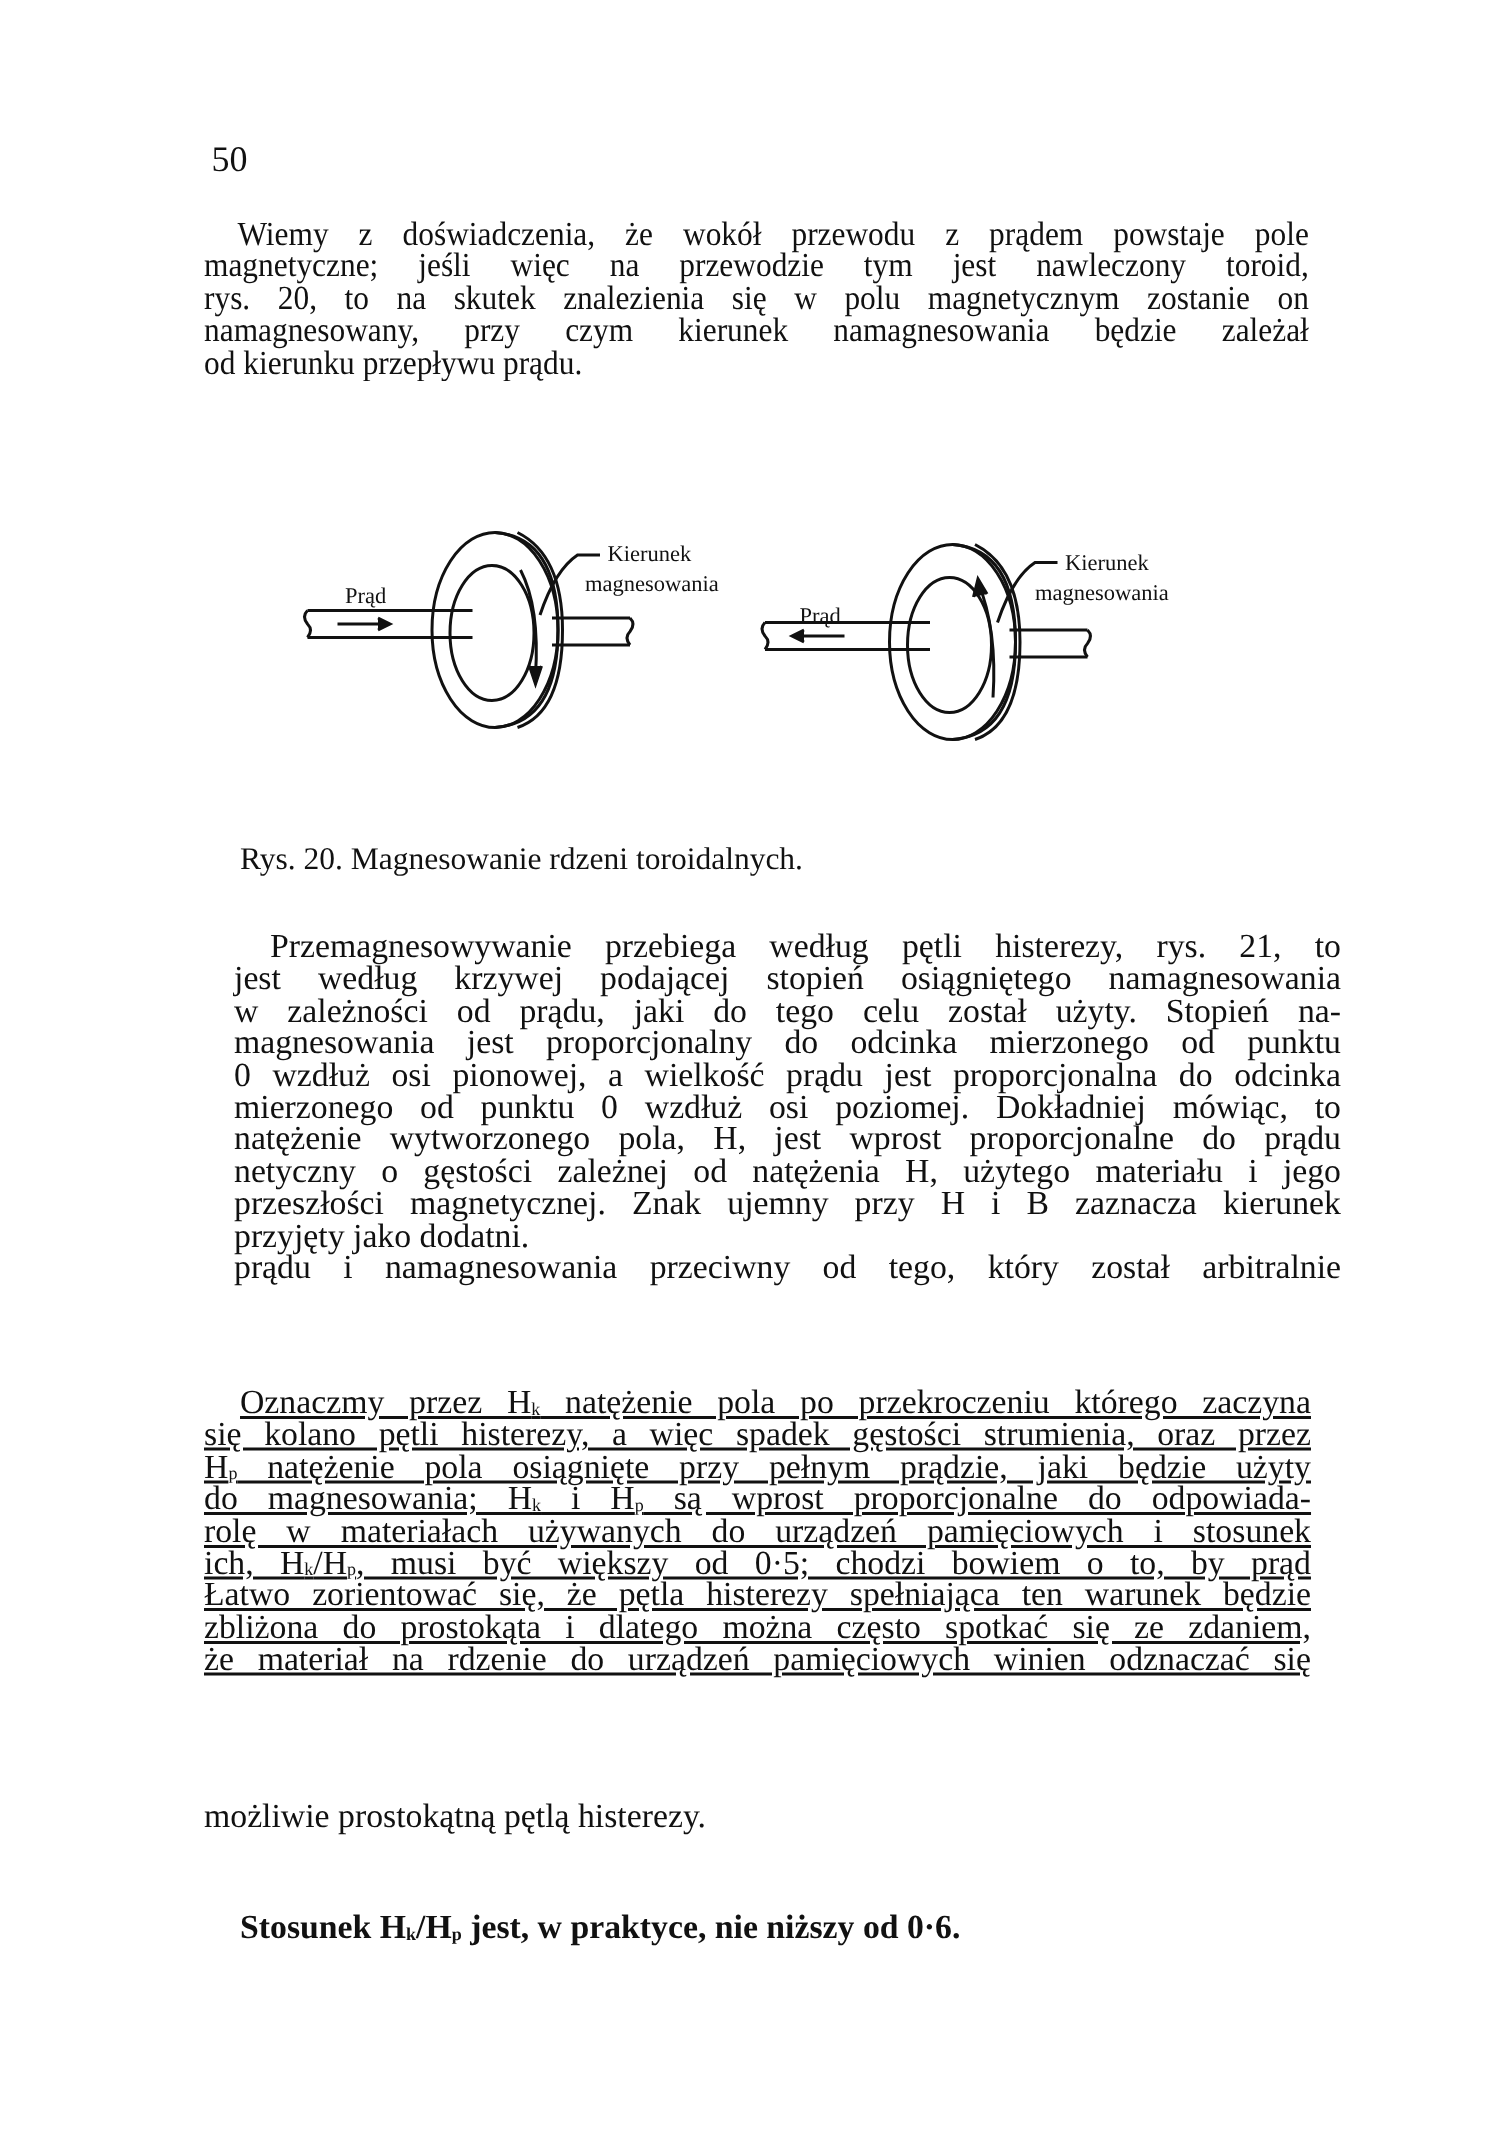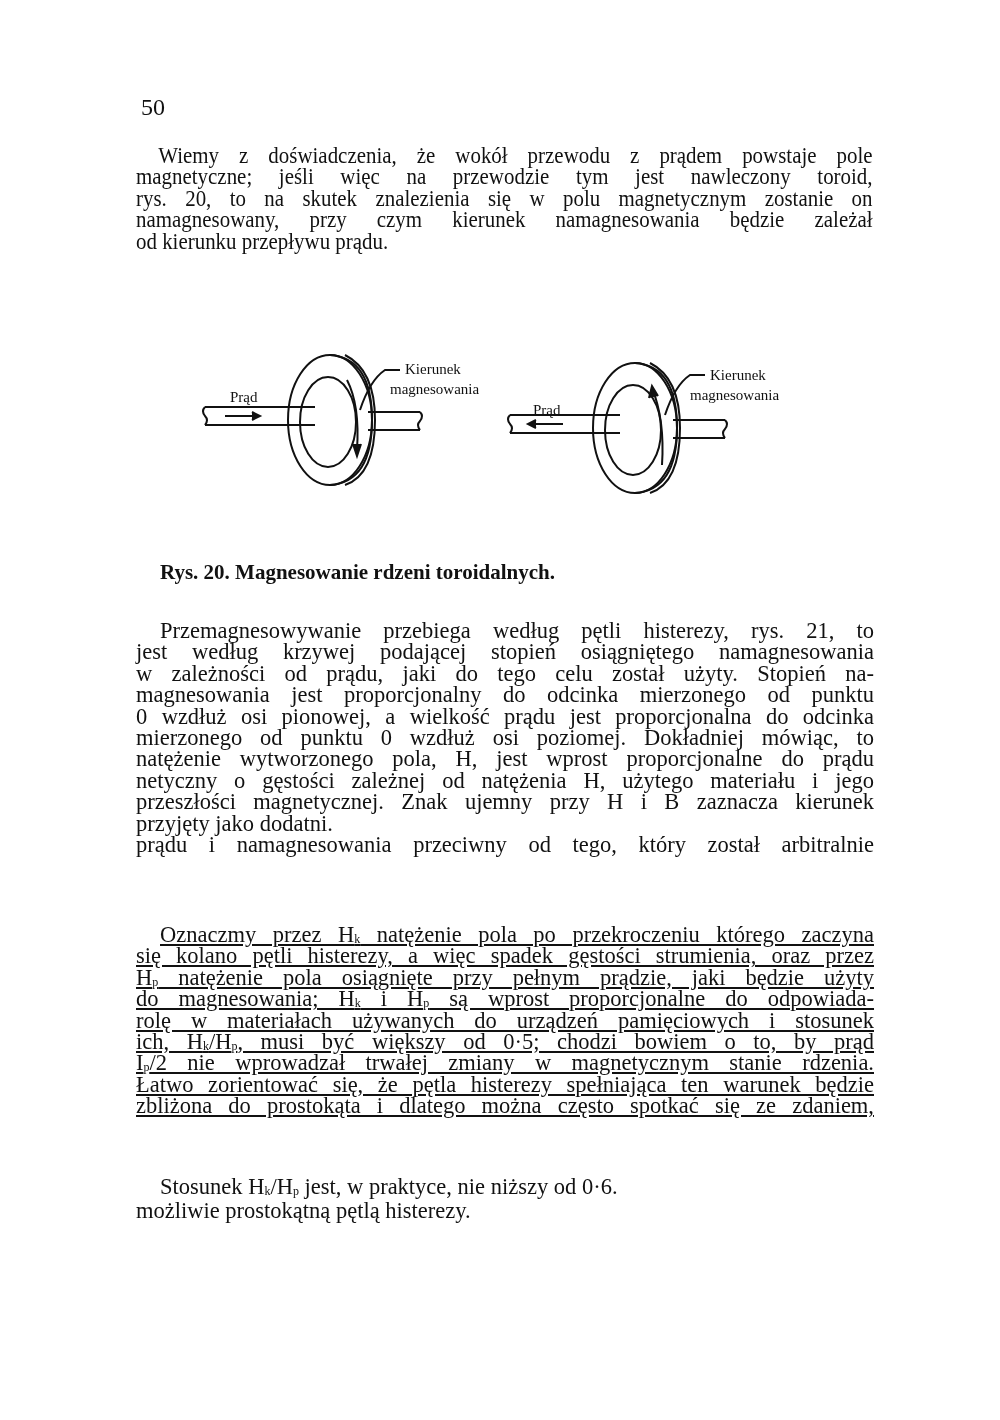--- a/index.html
+++ b/index.html
@@ -3,26 +3,26 @@
 <meta charset="utf-8">
 <style>
   html, body { margin: 0; padding: 0; background: #ffffff; }
   body { width: 1000px; height: 1420px; position: relative; overflow: hidden; color: #111; font-family: "Liberation Serif", "DejaVu Serif", serif; }
   .page-number { position: absolute; left: 141px; top: 94px; font-size: 24px; }
   .para { position: absolute; left: 136px; width: 738px; font-size: 22.5px; line-height: 21.4px; text-align: justify; }
   .para .line { display: block; white-space: nowrap; text-align: justify; text-align-last: justify; height: 21.4px; }
   .para .line.last { text-align-last: left; }
   .indent { padding-left: 24px; }
   #p1 { top: 145px; transform: scaleX(0.93); transform-origin: left top; width: 792px; }
-  #p2 { top: 620px; }
+  #p2 { top: 620px; margin-left: 20px; }
   #p3 { top: 924px; text-decoration: underline; }
   #p4 { top: 1200px; }
-  #p5 { top: 1176px; }
+  #p5 { top: 1274px; font-weight: bold; }
   .sub { font-size: 12px; vertical-align: -1px; }
-  .caption { position: absolute; left: 160px; top: 560px; font-size: 21px; font-weight: bold; }
+  .caption { position: absolute; left: 160px; top: 560px; font-size: 21px; font-weight: normal; }
   .figure { position: absolute; left: 200px; top: 350px; width: 640px; height: 170px; }
   .figure svg { width: 640px; height: 170px; }
   .fig-label { font-family: "Liberation Serif", "DejaVu Serif", serif; font-size: 15px; fill: #111; }
 </style>
 </head>
 <body>
 
 <div>
 
   <div class="page-number">50</div>
@@ -93,23 +93,23 @@
     <span class="line">prądu i namagnesowania przeciwny od tego, który został arbitralnie</span>
   </div>
 
   <div class="para" id="p3">
       <span class="line indent"><span>Oznaczmy przez H</span><span class="sub">k</span><span> natężenie pola po przekroczeniu którego zaczyna</span></span>
       <span class="line"><span>się kolano pętli histerezy, a więc spadek gęstości strumienia, oraz przez</span></span>
       <span class="line"><span>H</span><span class="sub">p</span><span> natężenie pola osiągnięte przy pełnym prądzie, jaki będzie użyty</span></span>
       <span class="line"><span>do magnesowania; H</span><span class="sub">k</span><span> i H</span><span class="sub">p</span><span> są wprost proporcjonalne do odpowiada-</span></span>
       <span class="line"><span>rolę w materiałach używanych do urządzeń pamięciowych i stosunek</span></span>
       <span class="line"><span>ich, H</span><span class="sub">k</span><span>/H</span><span class="sub">p</span><span>, musi być większy od 0·5; chodzi bowiem o to, by prąd</span></span>
-      <span class="line"><span>I</span><span class="sub">p</span><span>/2 nie wprowadzał trwałej zmiany w magnetycznym stanie rdzenia.</span></span>
       <span class="line"><span>Łatwo zorientować się, że pętla histerezy spełniająca ten warunek będzie</span></span>
       <span class="line"><span>zbliżona do prostokąta i dlatego można często spotkać się ze zdaniem,</span></span>
+      <span class="line"><span>że materiał na rdzenie do urządzeń pamięciowych winien odznaczać się</span></span>
     </div>
 
   <div class="para" id="p4">
     <span class="line last">możliwie prostokątną pętlą histerezy.</span>
   </div>
 
   <div class="para" id="p5">
     <span class="line last indent" id="p5-line"><span>Stosunek H</span><span class="sub">k</span><span>/H</span><span class="sub">p</span><span> jest, w praktyce, nie niższy od 0·6.</span></span>
   </div>
 </div>

